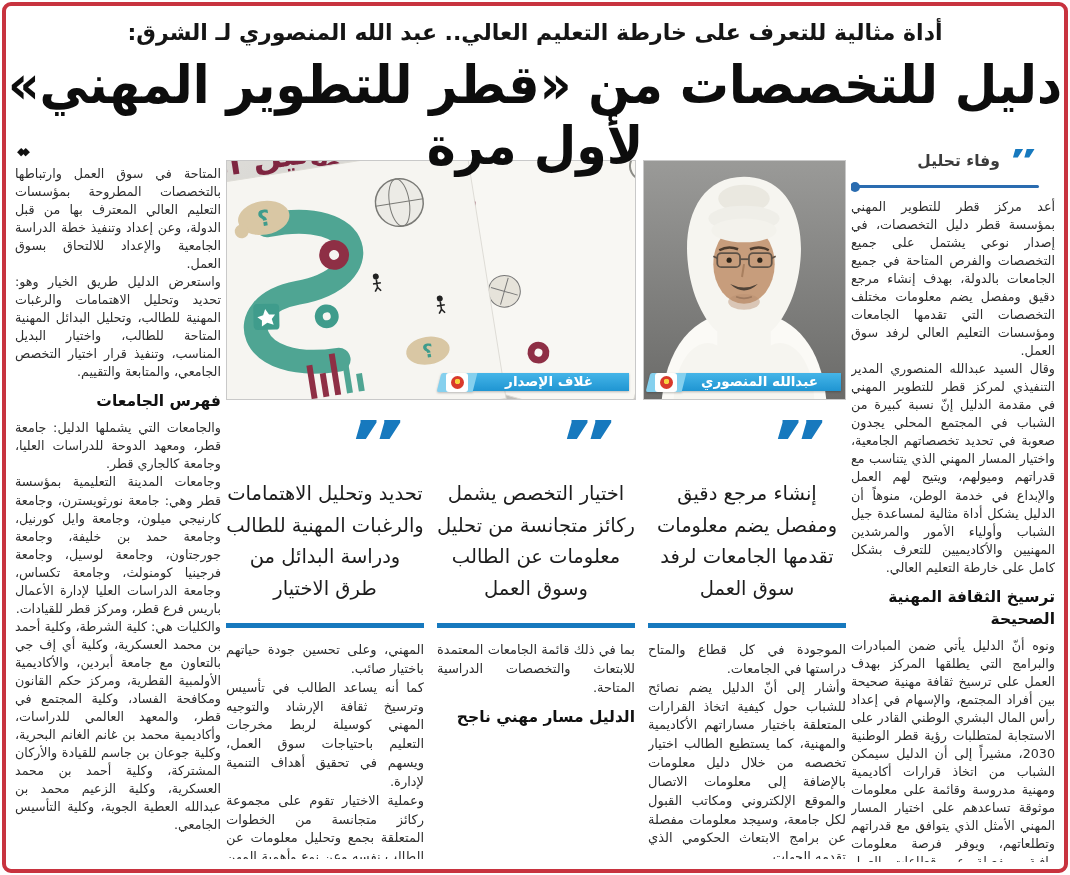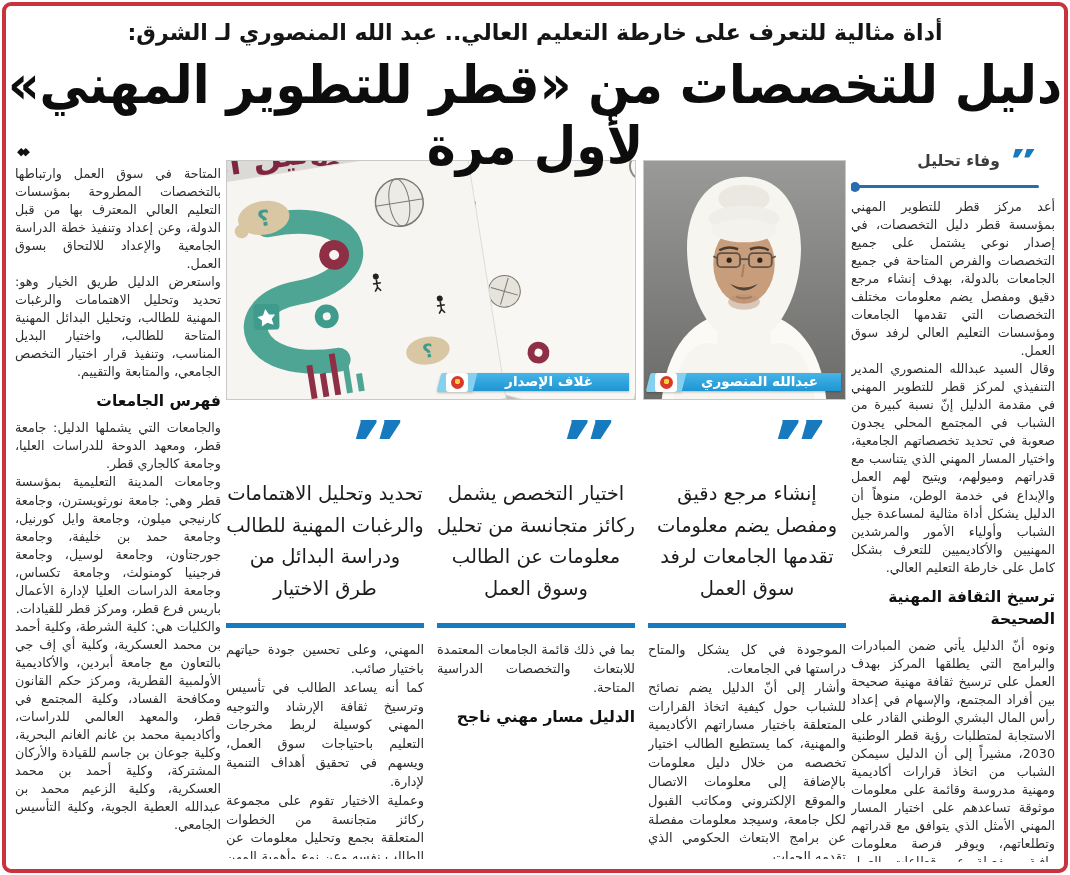--- a/index.html
+++ b/index.html
@@ -225,21 +225,21 @@
       </div>
       <div class="quote">
         <div class="quote-icon">”</div>
         <div class="quote-text">تحديد وتحليل الاهتمامات والرغبات المهنية للطالب ودراسة البدائل من طرق الاختيار</div>
         <div class="quote-rule"></div>
       </div>
     </div>
 
     <div class="body-row article">
       <div class="body-col">
-        <p>الموجودة في كل يشكل والمتاح دراستها في الجامعات.</p>
+        <p>الموجودة في كل قطاع والمتاح دراستها في الجامعات.</p>
         <p>وأشار إلى أنّ الدليل يضم نصائح للشباب حول كيفية اتخاذ القرارات المتعلقة باختيار مساراتهم الأكاديمية والمهنية، كما يستطيع الطالب اختيار تخصصه من خلال دليل معلومات بالإضافة إلى معلومات الاتصال والموقع الإلكتروني ومكاتب القبول لكل جامعة، وسيجد معلومات مفصلة عن برامج الابتعاث الحكومي الذي تقدمه الجهات</p>
       </div>
       <div class="body-col">
         <p>بما في ذلك قائمة الجامعات المعتمدة للابتعاث والتخصصات الدراسية المتاحة.</p>
         <div class="subhead">الدليل مسار مهني ناجح</div>
       </div>
       <div class="body-col">
         <p>المهني، وعلى تحسين جودة حياتهم باختيار صائب.</p>
         <p>كما أنه يساعد الطالب في تأسيس وترسيخ ثقافة الإرشاد والتوجيه المهني كوسيلة لربط مخرجات التعليم باحتياجات سوق العمل، ويسهم في تحقيق أهداف التنمية لإدارة.</p>
         <p>وعملية الاختيار تقوم على مجموعة ركائز متجانسة من الخطوات المتعلقة بجمع وتحليل معلومات عن الطالب نفسه وعن نوع وأهمية المهن والوظائف</p>

